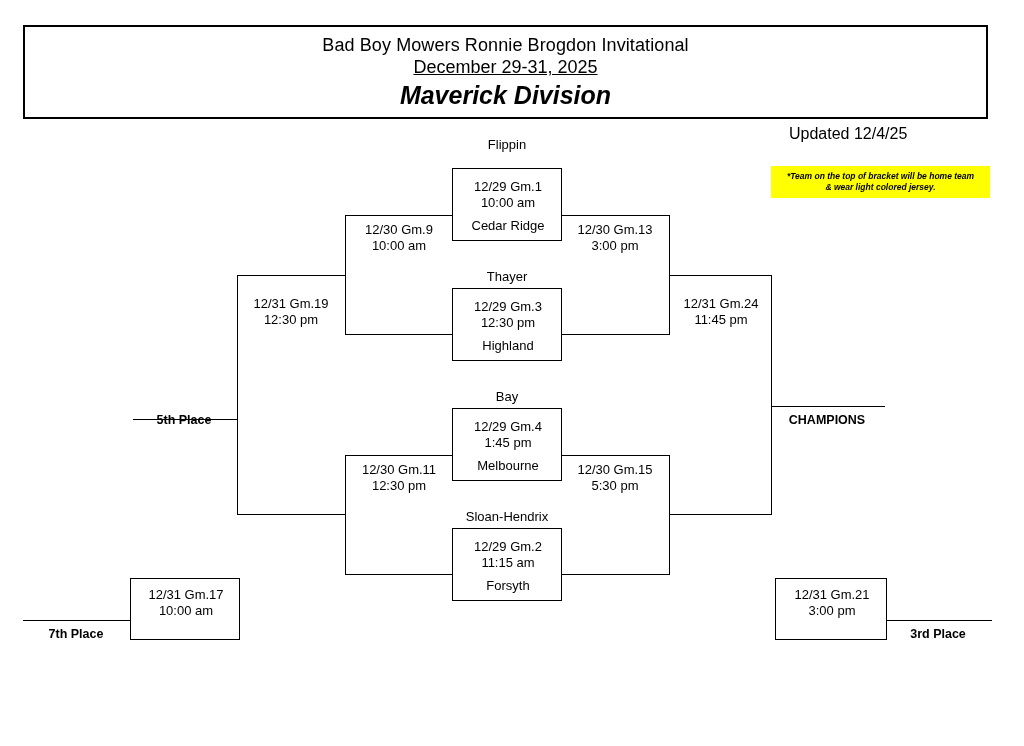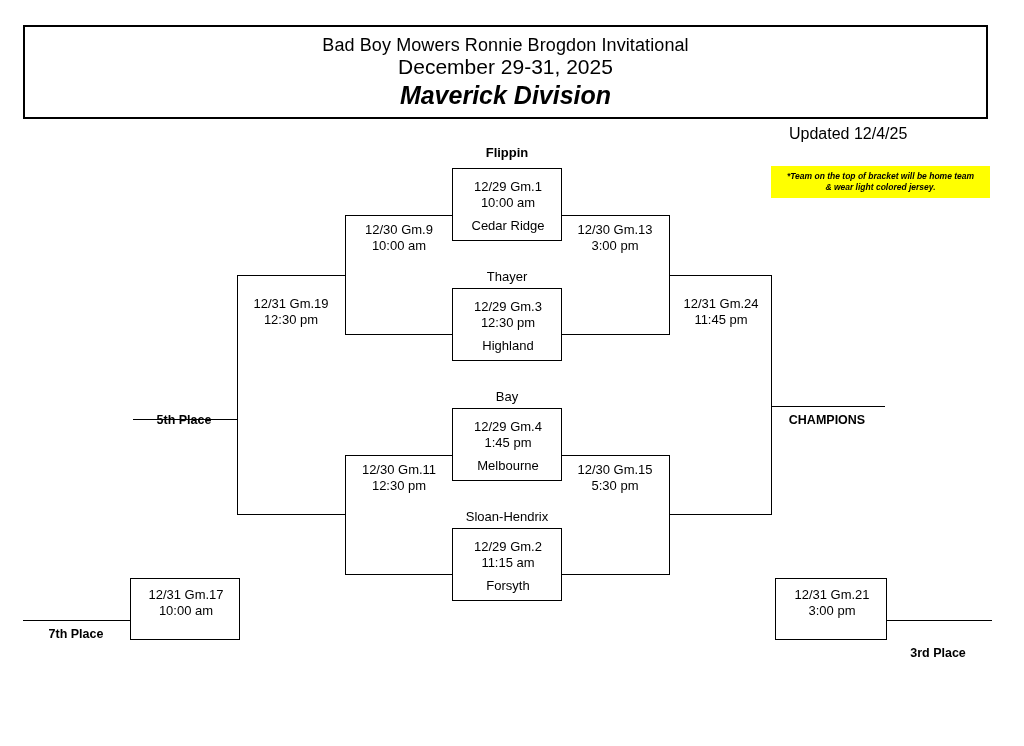--- a/index.html
+++ b/index.html
@@ -34,22 +34,23 @@
     align-items: center;
     justify-content: center;
     background: #ffffff;
   }
   .header-line1 {
     font-size: 18px;
     line-height: 22px;
     letter-spacing: 0.1px;
   }
   .header-line2 {
-    font-size: 21px;
+    font-size: 18px;
     line-height: 22px;
+    text-decoration: underline;
   }
   .header-division {
     font-size: 25px;
     font-weight: bold;
     font-style: italic;
     line-height: 30px;
     margin-top: 2px;
   }
 
   .updated {
@@ -188,21 +189,21 @@
   <div class="place-label" style="left:184px; top:413px;">5th Place</div>
 
   <div class="bracket right-spine" style="left:670px; top:275px; width:102px; height:240px;"></div>
   <div class="game-info" style="left:721px; top:296px;">
     <span class="gi-date">12/31 Gm.24</span>
     <span class="gi-time">11:45 pm</span>
   </div>
   <div class="hline" style="left:771px; top:406px; width:114px;"></div>
   <div class="place-label" style="left:827px; top:413px;">CHAMPIONS</div>
 
-  <div class="team-label" style="left:507px; top:145px;font-weight:bold;">Flippin</div>
+  <div class="team-label" style="left:507px; top:137px;">Flippin</div>
   <div class="team-box" style="left:452px; top:168px; width:110px; height:73px;">
     <div class="game-info" style="left:55px; top:10px;">
       <span class="gi-date">12/29 Gm.1</span>
       <span class="gi-time">10:00 am</span>
     </div>
     <div class="team-label" style="left:55px; top:49px;">Cedar Ridge</div>
   </div>
 
   <div class="team-label" style="left:507px; top:269px;">Thayer</div>
   <div class="team-box" style="left:452px; top:288px; width:110px; height:73px;">
@@ -240,15 +241,15 @@
   <div class="hline" style="left:23px; top:620px; width:108px;"></div>
   <div class="place-label" style="left:76px; top:627px;">7th Place</div>
 
   <div class="plain-box" style="left:775px; top:578px; width:112px; height:62px;">
     <div class="game-info" style="left:56px; top:8px;">
       <span class="gi-date">12/31 Gm.21</span>
       <span class="gi-time">3:00 pm</span>
     </div>
   </div>
   <div class="hline" style="left:886px; top:620px; width:106px;"></div>
-  <div class="place-label" style="left:938px; top:627px;margin-top:19px;">3rd Place</div>
+  <div class="place-label" style="left:938px; top:627px;">3rd Place</div>
 
 </div>
 
 </body></html>

